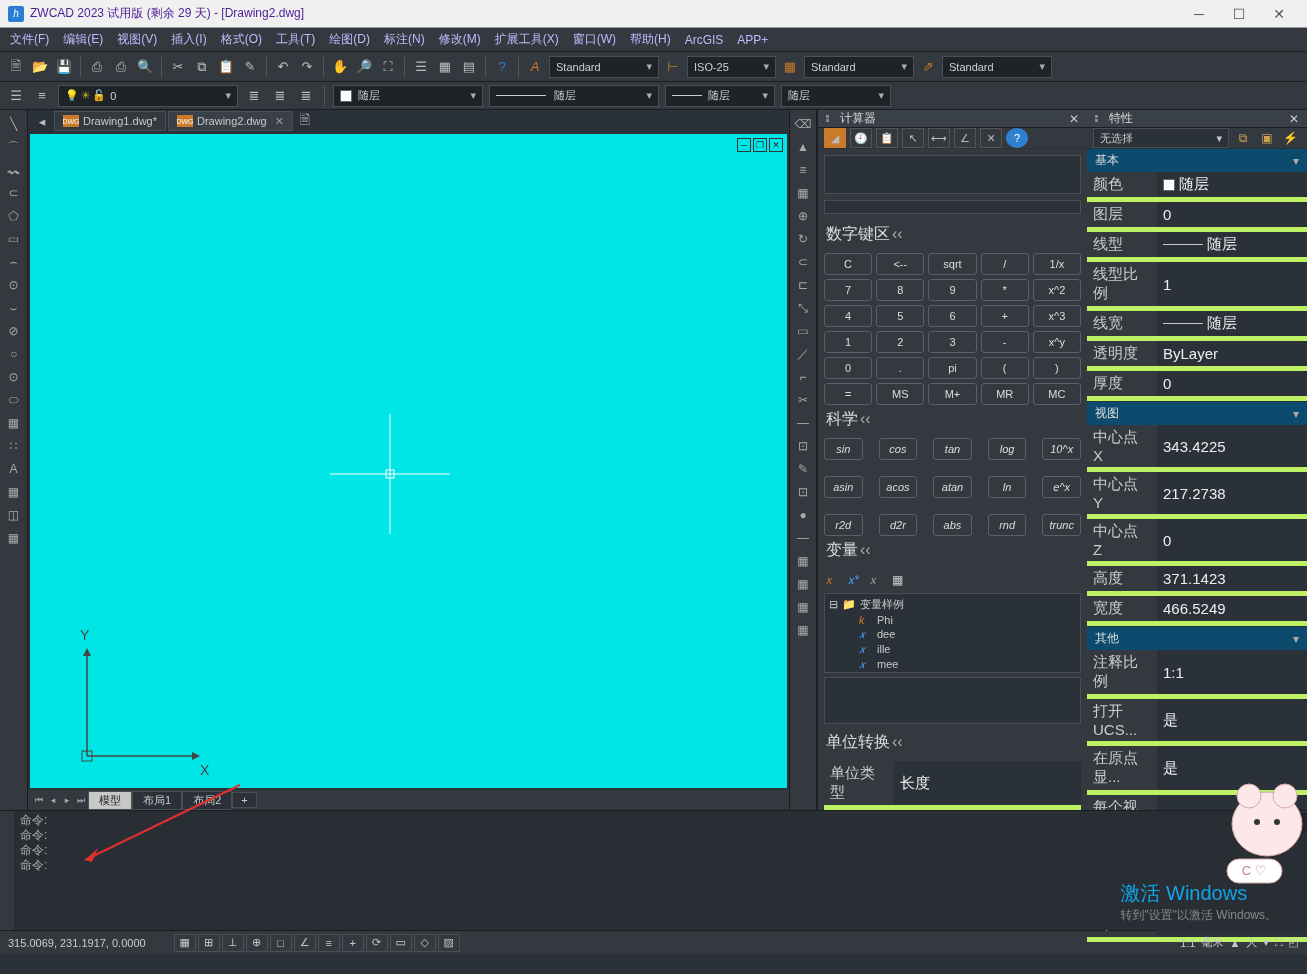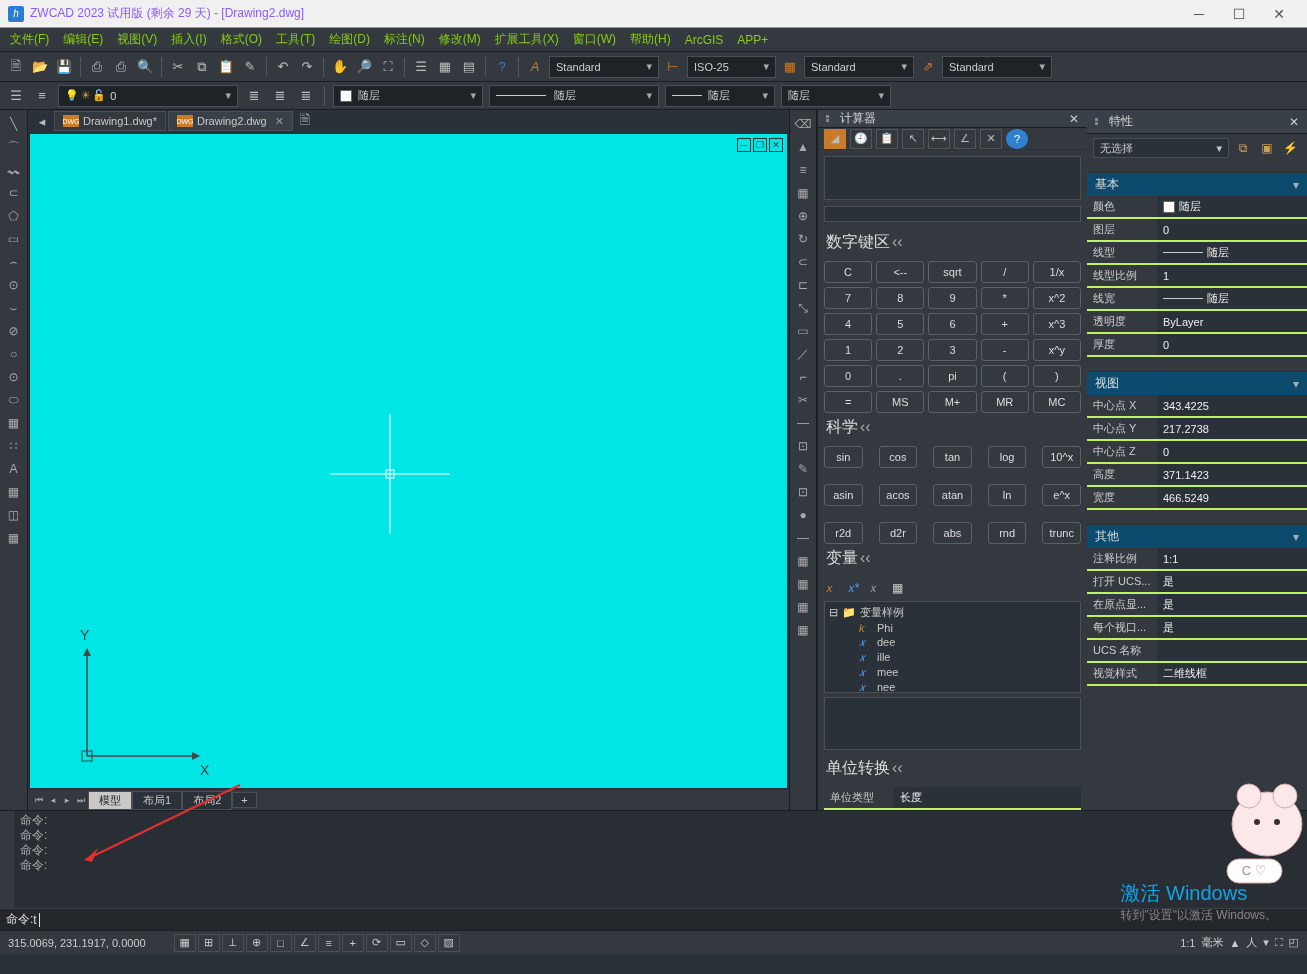--- a/index.html
+++ b/index.html
@@ -1,23 +1,23 @@
 <!DOCTYPE html>
 <html><head>
 <meta charset="utf-8">
 <style>
 * { margin: 0; padding: 0; box-sizing: border-box; font-family: "Microsoft YaHei", Arial, sans-serif; }
 body { background: #2b3138; color: #c8c8c8; font-size: 12px; overflow: hidden; width: 1307px; height: 974px; position: relative; }
 .titlebar { height: 28px; background: #f0f0f0; color: #333; display: flex; align-items: center; padding: 0 8px; border-bottom: 1px solid #999; }
 .titlebar .icon { width: 16px; height: 16px; background: #2b7cd3; border-radius: 2px; margin-right: 6px; display:flex;align-items:center;justify-content:center;color:#fff;font-size:10px;font-style:italic; }
-.titlebar .title { color: #8b5cf6; font-size: 12px; }
+.titlebar .title { color: #4c1d95; font-size: 12px; }
 .titlebar .winbtns { margin-left: auto; display: flex; }
 .titlebar .winbtn { width: 40px; height: 24px; display: flex; align-items: center; justify-content: center; font-size: 14px;color:#555; }
 .menubar { height: 24px; background: #34393f; display: flex; align-items: center; padding: 0 4px; gap:2px; border-bottom:1px solid #1a1d21;}
-.menubar .menu { padding: 2px 6px; color: #84cc16; font-size: 12px; cursor:pointer; }
+.menubar .menu { padding: 2px 6px; color: #c4b5fd; font-size: 12px; cursor:pointer; }
 .toolbar1 { height: 30px; background: #34393f; display: flex; align-items: center; padding: 0 6px; gap:4px; border-bottom:1px solid #1a1d21;}
 .toolbar2 { height: 28px; background: #34393f; display: flex; align-items: center; padding:0 6px; gap:6px; border-bottom:1px solid #1a1d21;}
 .tb-icon { width:20px;height:20px;display:flex;align-items:center;justify-content:center;color:#bbb;font-size:13px;border-radius:2px; }
 .tb-sep{width:1px;height:20px;background:#555;margin:0 2px;}
 .tb-combo{background:#1e2328;border:1px solid #4a4f55;color:#d0d0d0;height:22px;display:flex;align-items:center;padding:0 6px;font-size:11px;}
 .tb-combo .arrow{margin-left:auto;padding-left:8px;color:#aaa;}
 .mainrow { display: flex; height: calc(100% - 28px - 24px - 30px - 28px - 140px - 24px); }
 .left-toolbar{width:28px;background:#34393f;display:flex;flex-direction:column;align-items:center;padding-top:4px;gap:3px;border-right:1px solid #1a1d21;}
 .lt-icon{width:20px;height:20px;display:flex;align-items:center;justify-content:center;color:#aaa;font-size:12px;}
 .canvas-area{flex:1;background:#2b3138;display:flex;flex-direction:column;position:relative;}
@@ -44,43 +44,43 @@
 .calc-tools{height:28px;display:flex;align-items:center;padding:0 6px;gap:4px;border-bottom:1px solid #2b3138;}
 .calc-tools .ct{width:22px;height:20px;border:1px solid #555;display:flex;align-items:center;justify-content:center;font-size:11px;color:#bbb;}
 .calc-tools .ct.help{background:#3080d0;border-color:#3080d0;color:#fff;border-radius:50%;}
 .calc-display{margin:6px;height:58px;border:1px solid #4a4f55;background:#2b3138;}
 .calc-input{margin:0 6px 6px;height:20px;border:1px solid #4a4f55;background:#2b3138;}
 .calc-section{padding:4px 8px;}
 .calc-section .sec-title{color:#ddd;font-size:16px;margin-bottom:4px;}
 .calc-section .sec-title .chev{color:#aaa;margin-left:2px;}
 .calc-grid{display:grid;grid-template-columns:repeat(5,1fr);gap:4px;padding:0 6px;}
 .calc-btn{height:22px;border:1px solid #5a6068;border-radius:3px;display:flex;align-items:center;justify-content:center;font-size:11px;color:#ddd;background:#34393f;}
-.calc-sci{display:grid;grid-template-columns:repeat(5,1fr);gap:16px;padding:0 6px;}
+.calc-sci{display:grid;grid-template-columns:repeat(5,1fr);gap:16px;padding:0 6px;font-style:italic;}
 .var-tools{display:flex;gap:6px;padding:4px 8px;align-items:center;}
 .var-tools .vt{width:16px;height:16px;color:#c97b2a;}
 .var-tree{margin:0 6px;border:1px solid #4a4f55;background:#2b3138;height:120px;overflow:auto;font-size:11px;padding:2px;}
 .var-tree .folder{display:flex;align-items:center;gap:4px;padding:1px 2px;}
 .var-tree .folder .ficon{color:#c97b2a;}
 .var-tree .item{padding:1px 2px 1px 32px;display:flex;gap:6px;align-items:center;}
 .var-tree .item .vicon{color:#4a9eff;font-style:italic;width:12px;}
 .var-tree .item .vicon.k{color:#c97b2a;}
 .detail-box{margin:4px 6px;border:1px solid #4a4f55;background:#2b3138;height:70px;}
 .props-panel{width:220px;background:#34393f;display:flex;flex-direction:column;}
 .props-tools{height:28px;display:flex;align-items:center;padding:0 6px;gap:4px;}
 .props-select{flex:1;background:#2b3138;border:1px solid #4a4f55;height:20px;display:flex;align-items:center;padding:0 6px;font-size:11px;}
 .props-select .arrow{margin-left:auto;}
 .pt-icon{width:20px;height:18px;display:flex;align-items:center;justify-content:center;color:#cca050;}
 .props-cat{background:#0c4a6e;padding:3px 8px;display:flex;align-items:center;color:#ddd;font-size:12px;border-top:1px solid #2b3138;}
 .props-cat .arrow{margin-left:auto;color:#aaa;}
-.props-row{display:flex;border-bottom:2px solid #bef264;font-size:11px;}
+.props-row{display:flex;border-bottom:5px solid #bef264;font-size:15px;}
 .props-row .k{width:70px;padding:3px 6px;color:#ccc;}
 .props-row .v{flex:1;padding:3px 6px;background:#2b3138;color:#eee;display:flex;align-items:center;gap:4px;}
 .props-row .v .swatch{width:12px;height:12px;border:1px solid #666;background:#fff;display:inline-block;}
 .props-row .v .lineimg{width:40px;height:1px;background:#ccc;display:inline-block;}
-.cmd-area{height:120px;background:#292e34;display:flex;flex-direction:column;border-top:1px solid #1a1d21;position:relative;}
+.cmd-area{height:120px;background:#292e34;display:flex;flex-direction:row;border-top:1px solid #1a1d21;position:relative;}
 .cmd-handle{width:14px;background:#34393f;}
 .cmd-hist{flex:1;padding:2px 6px;font-size:12px;color:#aaa;font-family:SimSun,monospace;}
 .cmd-hist div{line-height:15px;}
 .cmd-input{height:22px;background:#23272c;display:flex;align-items:center;padding:0 6px;font-size:12px;color:#ddd;border-top:1px solid #3a3f45;font-family:SimSun,monospace;}
 .cmd-input .cursor{width:1px;height:14px;background:#ddd;margin-left:2px;}
 .statusbar{height:24px;background:#34393f;display:flex;align-items:center;padding:0 8px;gap:8px;border-top:1px solid #1a1d21;font-size:11px;}
 .statusbar .coords{color:#ccc;}
 .statusbar .sbtns{display:flex;gap:2px;margin-left:20px;}
 .statusbar .sbtn{width:22px;height:18px;border:1px solid #4a4f55;display:flex;align-items:center;justify-content:center;}
 .statusbar .right{margin-left:auto;display:flex;gap:6px;align-items:center;}

